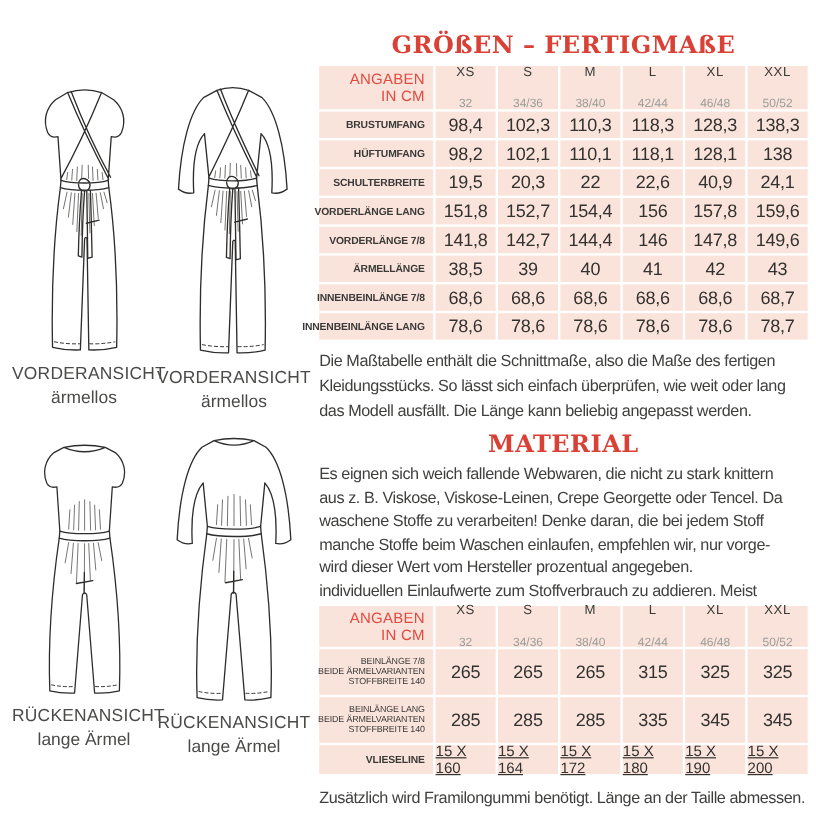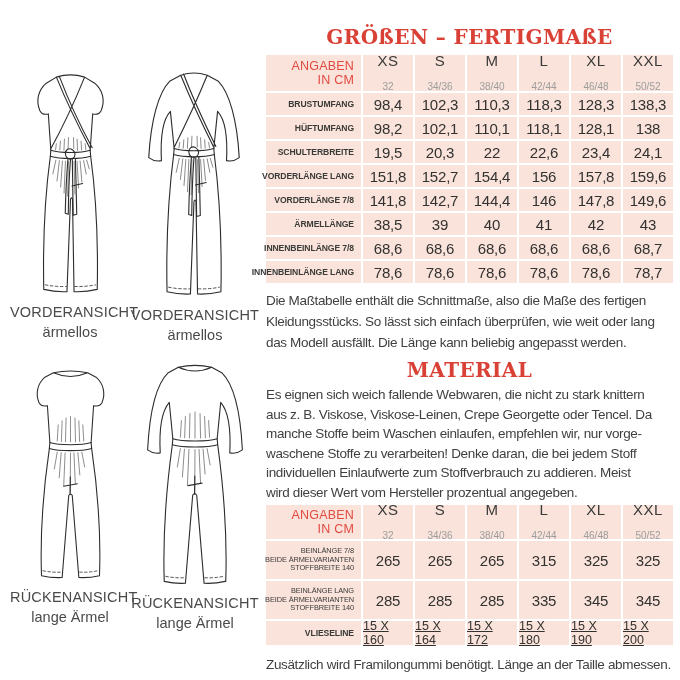--- a/index.html
+++ b/index.html
@@ -31,21 +31,21 @@
   .labelcell { width:95px; flex:none; display:flex; flex-direction:column; align-items:flex-end;
                justify-content:center; padding-right:7px; text-align:right; }
   .vcell { flex:1; display:flex; flex-direction:column; align-items:center; justify-content:center; }
   .t1 .thead { height:36px; }
   .t1 .trow:not(.thead) { height:22px; }
   .t2 { margin-top:3px; }
   .t2 .thead { height:34px; }
   .t2 .tall { height:38px; }
   .t2 .trow:not(.thead):not(.tall) { height:24px; }
   .hl1,.hl2 { color:#e14a40; font-size:12.5px; line-height:14px; letter-spacing:0.2px; }
-  .size { font-size:15px; line-height:13px; color:#3a3a39; letter-spacing:0.5px; }
+  .size { font-size:11px; line-height:13px; color:#3a3a39; letter-spacing:0.5px; }
   .num  { font-size:10px; line-height:11px; color:#9d9d9c; margin-top:14px; }
   .rl { font-size:8.6px; font-weight:700; letter-spacing:-0.1px; line-height:10px; color:#3a3a39; white-space:nowrap; }
   .multi .rl { font-size:7.4px; font-weight:400; line-height:8.6px; }
   .rl-bold { font-weight:700; }
   .val { font-size:15px; color:#333231; letter-spacing:-0.2px; }
   .t2 .trow:last-child .val { font-size:12.5px; letter-spacing:0;text-decoration:underline; }
 
   
   .body-text { margin-top:7px; }
   .tline { font-size:13.5px; line-height:21px; letter-spacing:-0.35px; color:#3f3f3e; white-space:nowrap; }
@@ -213,21 +213,21 @@
           <div class="cell vcell">
             <span class="val">20,3</span>
           </div>
           <div class="cell vcell">
             <span class="val">22</span>
           </div>
           <div class="cell vcell">
             <span class="val">22,6</span>
           </div>
           <div class="cell vcell">
-            <span class="val">23,4</span>
+            <span class="val">40,9</span>
           </div>
           <div class="cell vcell">
             <span class="val">24,1</span>
           </div>
         </div>
         <div class="trow">
           <div class="cell labelcell">
             <span class="rl">VORDERLÄNGE LANG</span>
           </div>
           <div class="cell vcell">
@@ -347,24 +347,24 @@
         <div class="tline">Die Maßtabelle enthält die Schnittmaße, also die Maße des fertigen</div>
         <div class="tline">Kleidungsstücks. So lässt sich einfach überprüfen, wie weit oder lang</div>
         <div class="tline">das Modell ausfällt. Die Länge kann beliebig angepasst werden.</div>
       </div>
 
     <h2 class="sec-title" id="material-title">MATERIAL</h2>
 
     <div class="body-text" id="material-intro">
         <div class="tline">Es eignen sich weich fallende Webwaren, die nicht zu stark knittern</div>
         <div class="tline">aus z. B. Viskose, Viskose-Leinen, Crepe Georgette oder Tencel. Da</div>
+        <div class="tline">waschene Stoffe zu verarbeiten! Denke daran, die bei jedem Stoff</div>
         <div class="tline">manche Stoffe beim Waschen einlaufen, empfehlen wir, nur vorge-</div>
-        <div class="tline">waschene Stoffe zu verarbeiten! Denke daran, die bei jedem Stoff</div>
+        <div class="tline">wird dieser Wert vom Hersteller prozentual angegeben.</div>
         <div class="tline">individuellen Einlaufwerte zum Stoffverbrauch zu addieren. Meist</div>
-        <div class="tline">wird dieser Wert vom Hersteller prozentual angegeben.</div>
       </div>
 
     <div class="mtable t2">
         <div class="trow thead">
           <div class="cell labelcell">
             <span class="hl1">ANGABEN</span>
             <span class="hl2">IN CM</span>
           </div>
           <div class="cell vcell">
             <span class="size">XS</span>

